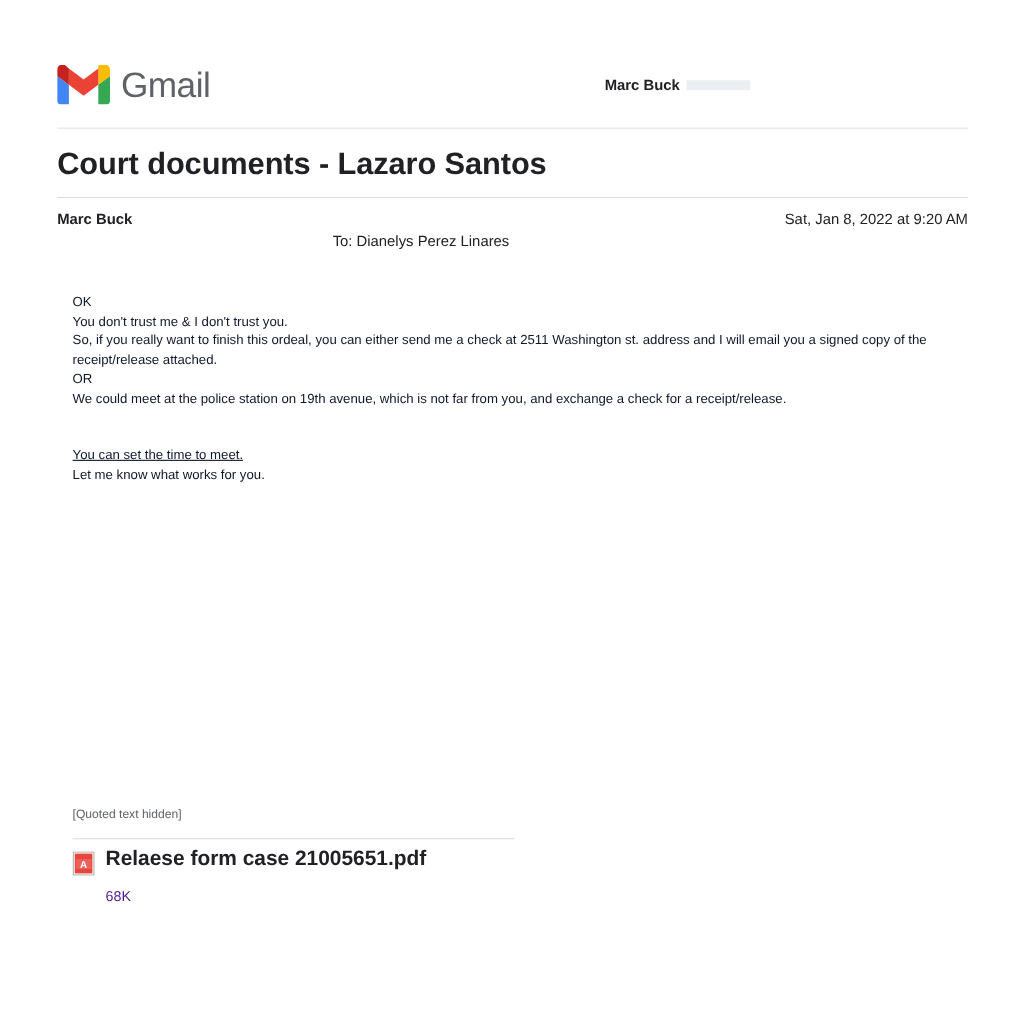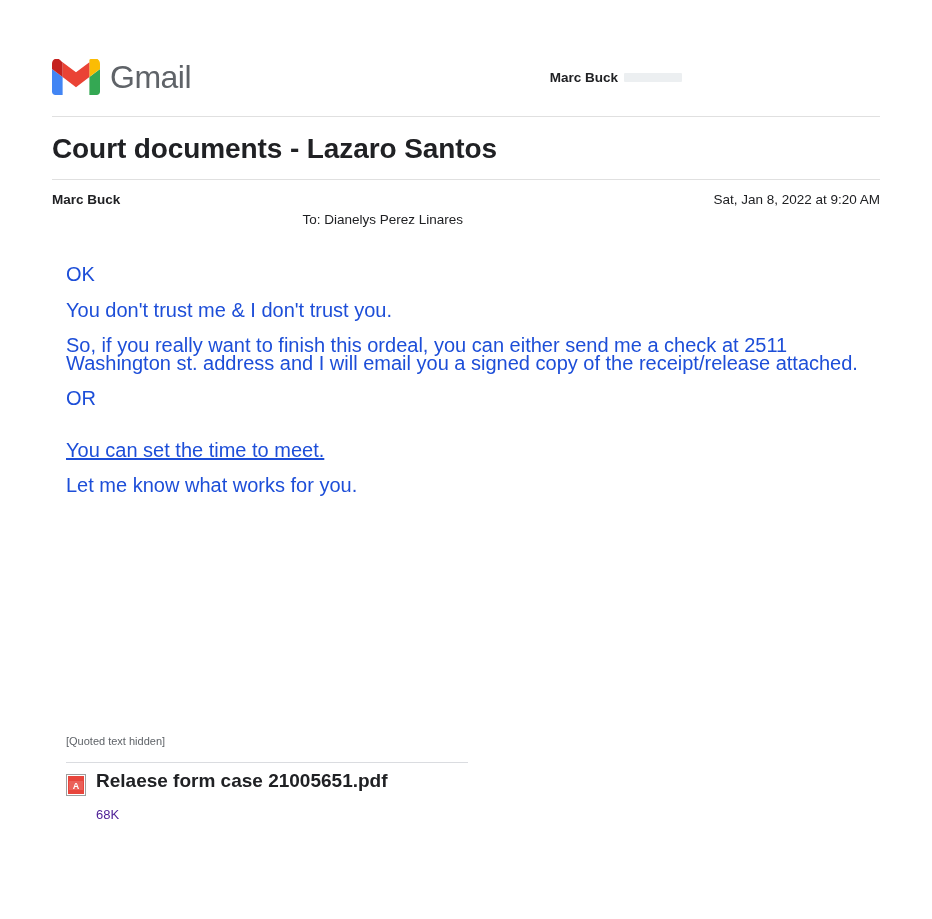--- a/index.html
+++ b/index.html
@@ -112,26 +112,25 @@
     padding-top: 1px;
   }
 
   
   .body {
     padding: 36px 0 0 14px;
     max-width: 815px;
   }
   .body p {
     margin: 0 0 0 0;
-    font-size: 20px;
+    font-size: 12px;
     line-height: 17.5px;
-    color: #1d4ed8;
+    color: #0f172a;
   }
   .body p + p {
-    margin-top: 18px;
   }
   .body p.gap-extra {
     margin-top: 34px;
     text-decoration: underline;
   }
 
   
   .quoted {
     position: absolute;
     left: 66px;
@@ -209,20 +208,21 @@
       <div class="meta-to">To: Dianelys Perez Linares</div>
     </div>
     <div class="meta-date">Sat, Jan 8, 2022 at 9:20 AM</div>
   </div>
 
   <div class="body">
     <p>OK</p>
     <p>You don't trust me &amp; I don't trust you.</p>
     <p>So, if you really want to finish this ordeal, you can either send me a check at 2511 Washington st. address and I will email you a signed copy of the receipt/release attached.</p>
     <p>OR</p>
+    <p>We could meet at the police station on 19th avenue,  which is not far from you, and exchange a check for a receipt/release.</p>
     <p class="gap-extra">You can set the time to meet.</p>
     <p>Let me know what works for you.</p>
   </div>
 
   <div class="quoted">[Quoted text hidden]</div>
 
   <div class="attach-sep"></div>
   <div class="attachment">
     <svg class="pdf-icon" viewBox="0 0 20 22" aria-hidden="true">
       <rect x="0.5" y="0.5" width="19" height="21" fill="#ffffff" stroke="#9e9e9e"></rect>

